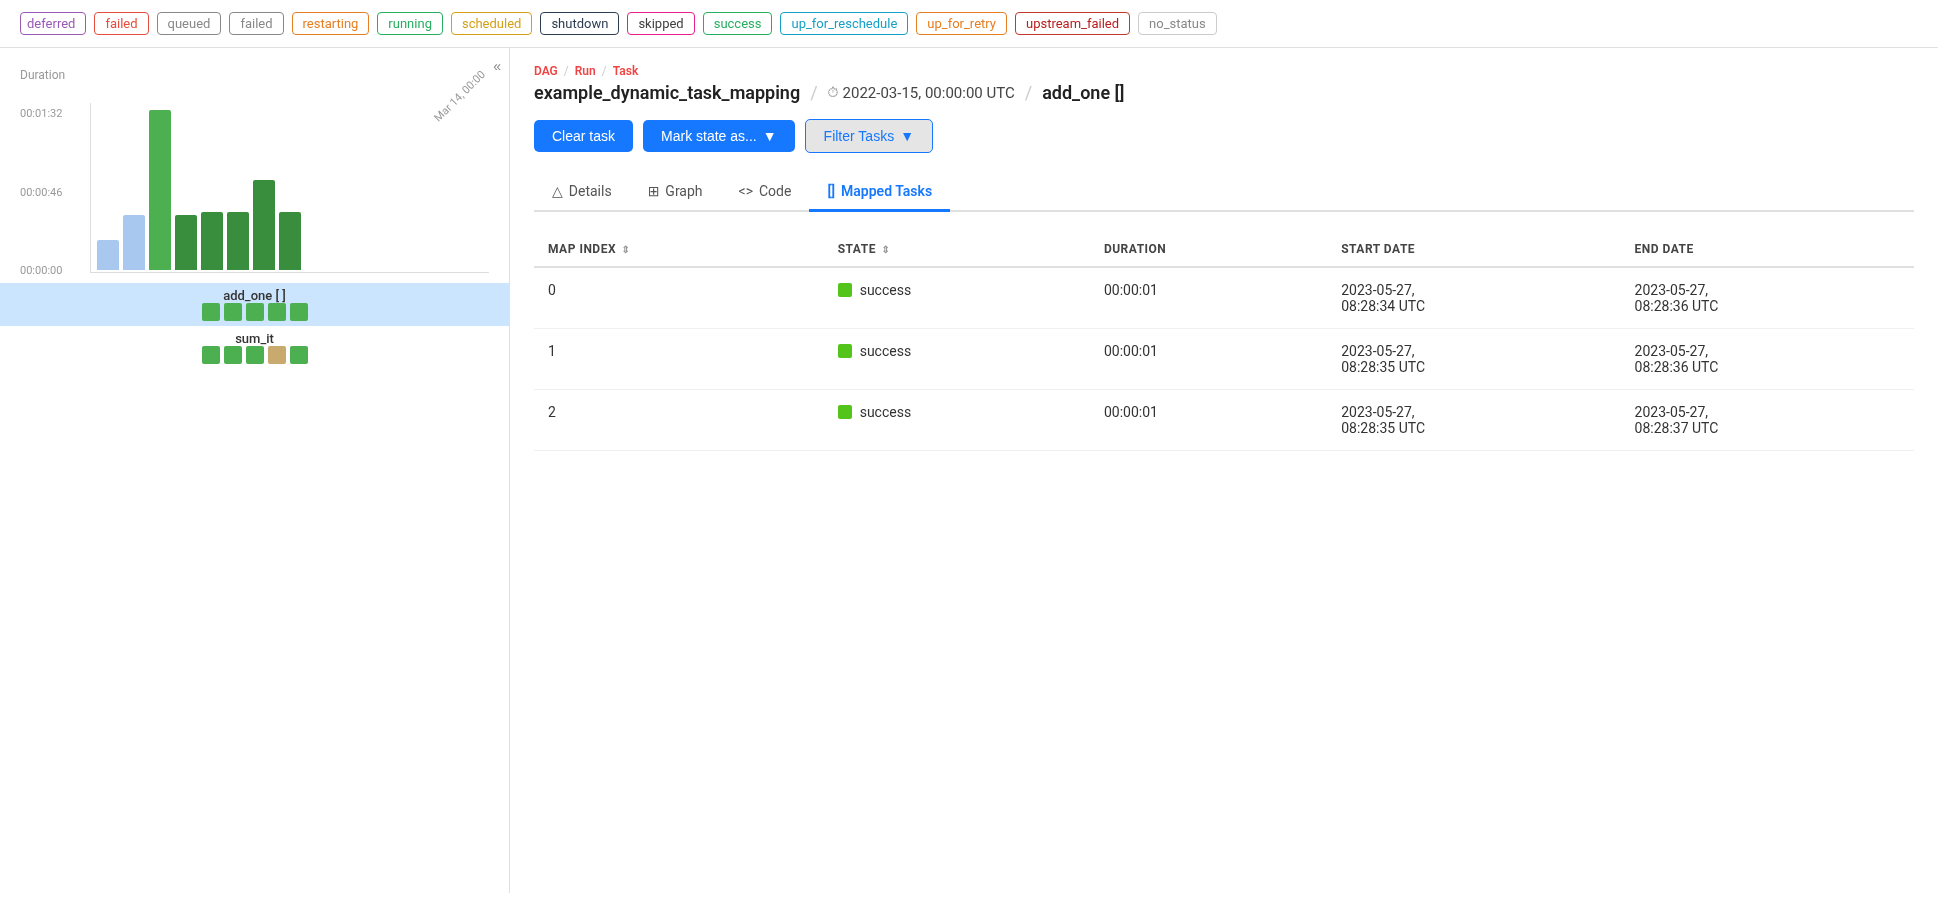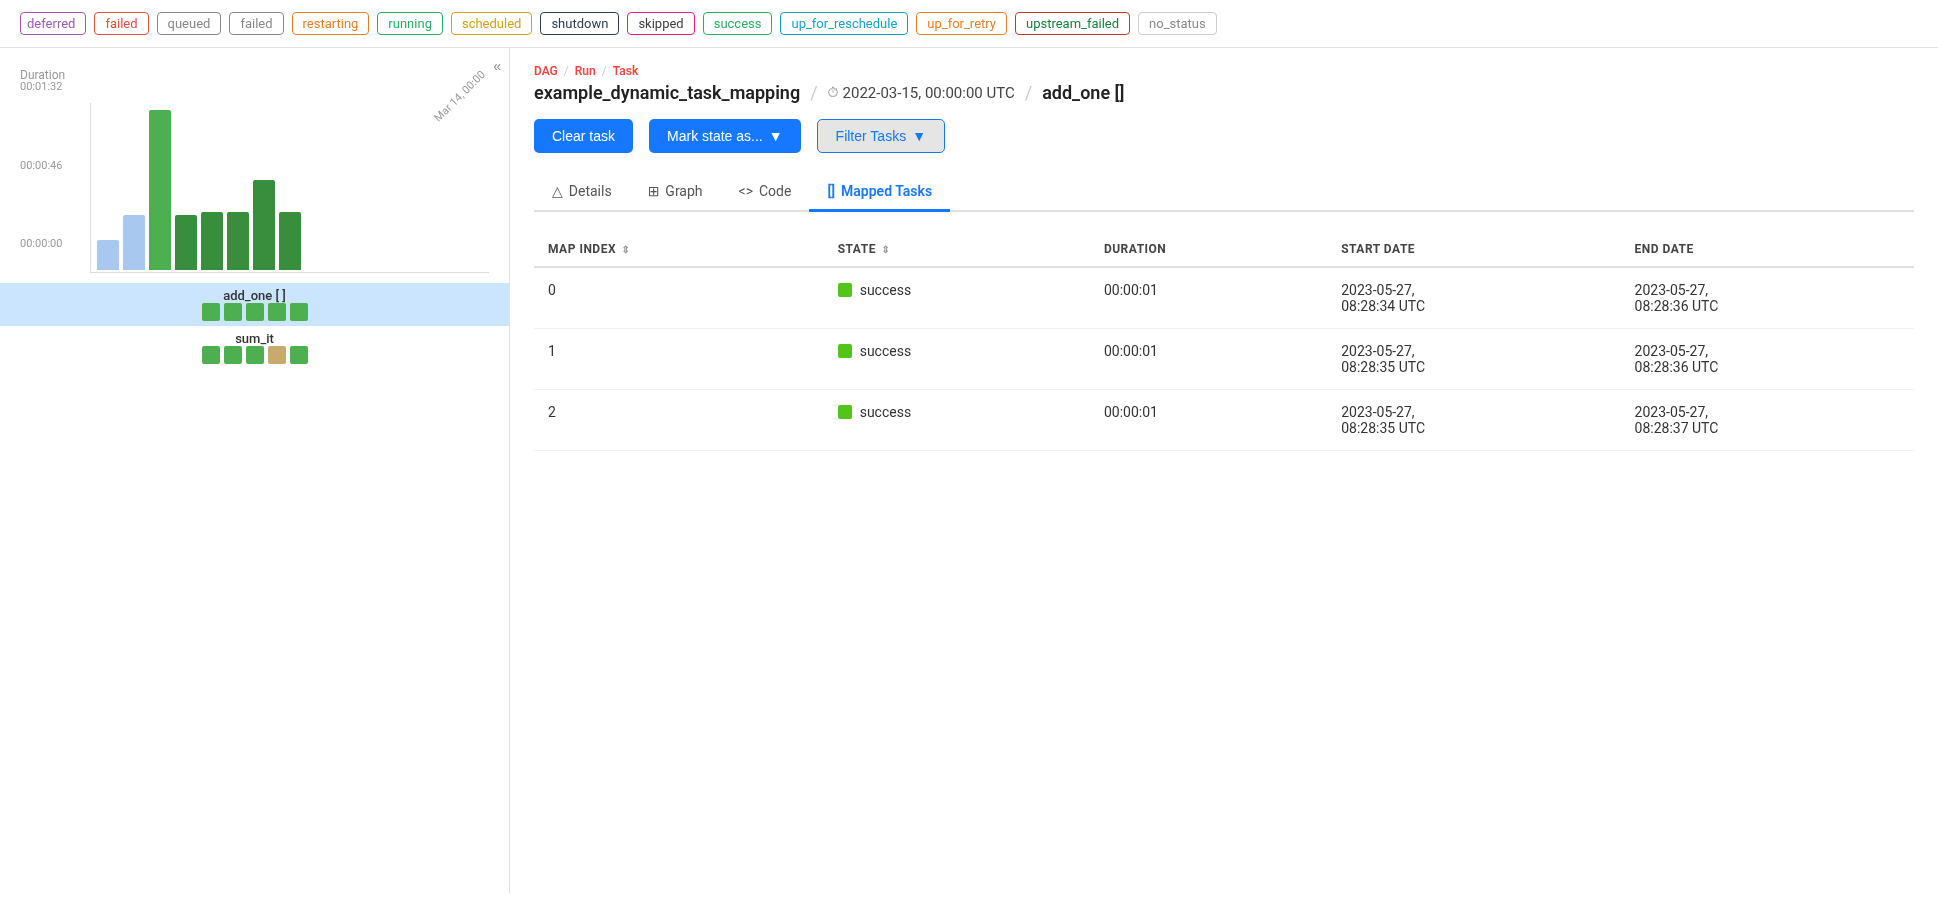--- a/index.html
+++ b/index.html
@@ -39,21 +39,21 @@
       position: relative;
     }
     .chart-label {
       font-size: 12px; color: #999; position: absolute; left: 20px; top: 10px;
     }
     .chart-date-label {
       font-size: 11px; color: #999; position: absolute; top: 10px; right: 30px;
       transform: rotate(-45deg); transform-origin: right top;
     }
     .y-axis {
-      position: absolute; left: 20px; top: 22px;
+      position: absolute; left: 20px; top: 49px;
       display: flex; flex-direction: column; justify-content: space-between;
       height: 170px; font-size: 11px; color: #999;
     }
     .chart-wrapper {
       margin-left: 70px; margin-top: 35px;
       display: flex; align-items: flex-end; gap: 4px;
       height: 170px; border-left: 1px solid #ddd; border-bottom: 1px solid #ddd;
       padding-bottom: 2px; padding-left: 6px;
     }
     .bar {
@@ -91,21 +91,21 @@
     .page-title-row {
       display: flex; align-items: center; gap: 10px; margin-bottom: 16px;
     }
     .dag-name { font-size: 18px; font-weight: 600; color: #222; }
     .run-info { display: flex; align-items: center; gap: 4px; font-size: 15px; color: #444; }
     .run-icon { color: #888; font-size: 14px; }
     .task-name { font-size: 18px; font-weight: 600; color: #222; }
     .title-sep { color: #ccc; font-size: 18px; }
 
     
-    .action-buttons { display: flex; gap: 16px; margin-bottom: 20px; }
+    .action-buttons { display: flex; gap: 10px; margin-bottom: 20px; align-items: center; }
     .btn-primary {
       background: #1677ff; color: #fff; border: none;
       padding: 8px 18px; border-radius: 5px; cursor: pointer; font-size: 14px; font-weight: 500;
     }
     .btn-secondary {
       background: #1677ff; color: #fff; border: none;
       padding: 8px 18px; border-radius: 5px; cursor: pointer; font-size: 14px; font-weight: 500;
       display: flex; align-items: center; gap: 6px;
     }
     .btn-outline {
@@ -147,21 +147,21 @@
     <span class="status-tag" style="border-color: rgb(136, 136, 136); color: rgb(136, 136, 136);">queued</span>
     <span class="status-tag" style="border-color: rgb(136, 136, 136); color: rgb(136, 136, 136);">failed</span>
     <span class="status-tag" style="border-color: rgb(230, 126, 34); color: rgb(230, 126, 34);">restarting</span>
     <span class="status-tag" style="border-color: rgb(39, 174, 96); color: rgb(39, 174, 96);">running</span>
     <span class="status-tag" style="border-color: rgb(212, 160, 23); color: rgb(212, 160, 23);">scheduled</span>
     <span class="status-tag" style="border-color: rgb(44, 62, 80); color: rgb(44, 62, 80);">shutdown</span>
     <span class="status-tag" style="border-color: rgb(233, 30, 140); color: #404040;">skipped</span>
     <span class="status-tag" style="border-color: rgb(39, 174, 96); color: rgb(39, 174, 96);">success</span>
     <span class="status-tag" style="border-color: rgb(22, 160, 197); color: rgb(22, 160, 197);">up_for_reschedule</span>
     <span class="status-tag" style="border-color: rgb(230, 126, 34); color: rgb(230, 126, 34);">up_for_retry</span>
-    <span class="status-tag" style="border-color: rgb(192, 57, 43); color: #15803d;">upstream_failed</span>
+    <span class="status-tag" style="border-color: rgb(192, 57, 43); color: #b91c1c;">upstream_failed</span>
     <span class="status-tag" style="border-color: rgb(204, 204, 204); color: rgb(136, 136, 136);">no_status</span>
   </div>
 
 <div class="main-layout">
 
   <div class="left-panel">
     <button class="collapse-btn">«</button>
 
     <div class="chart-area">
       <span class="chart-label">Duration</span>

